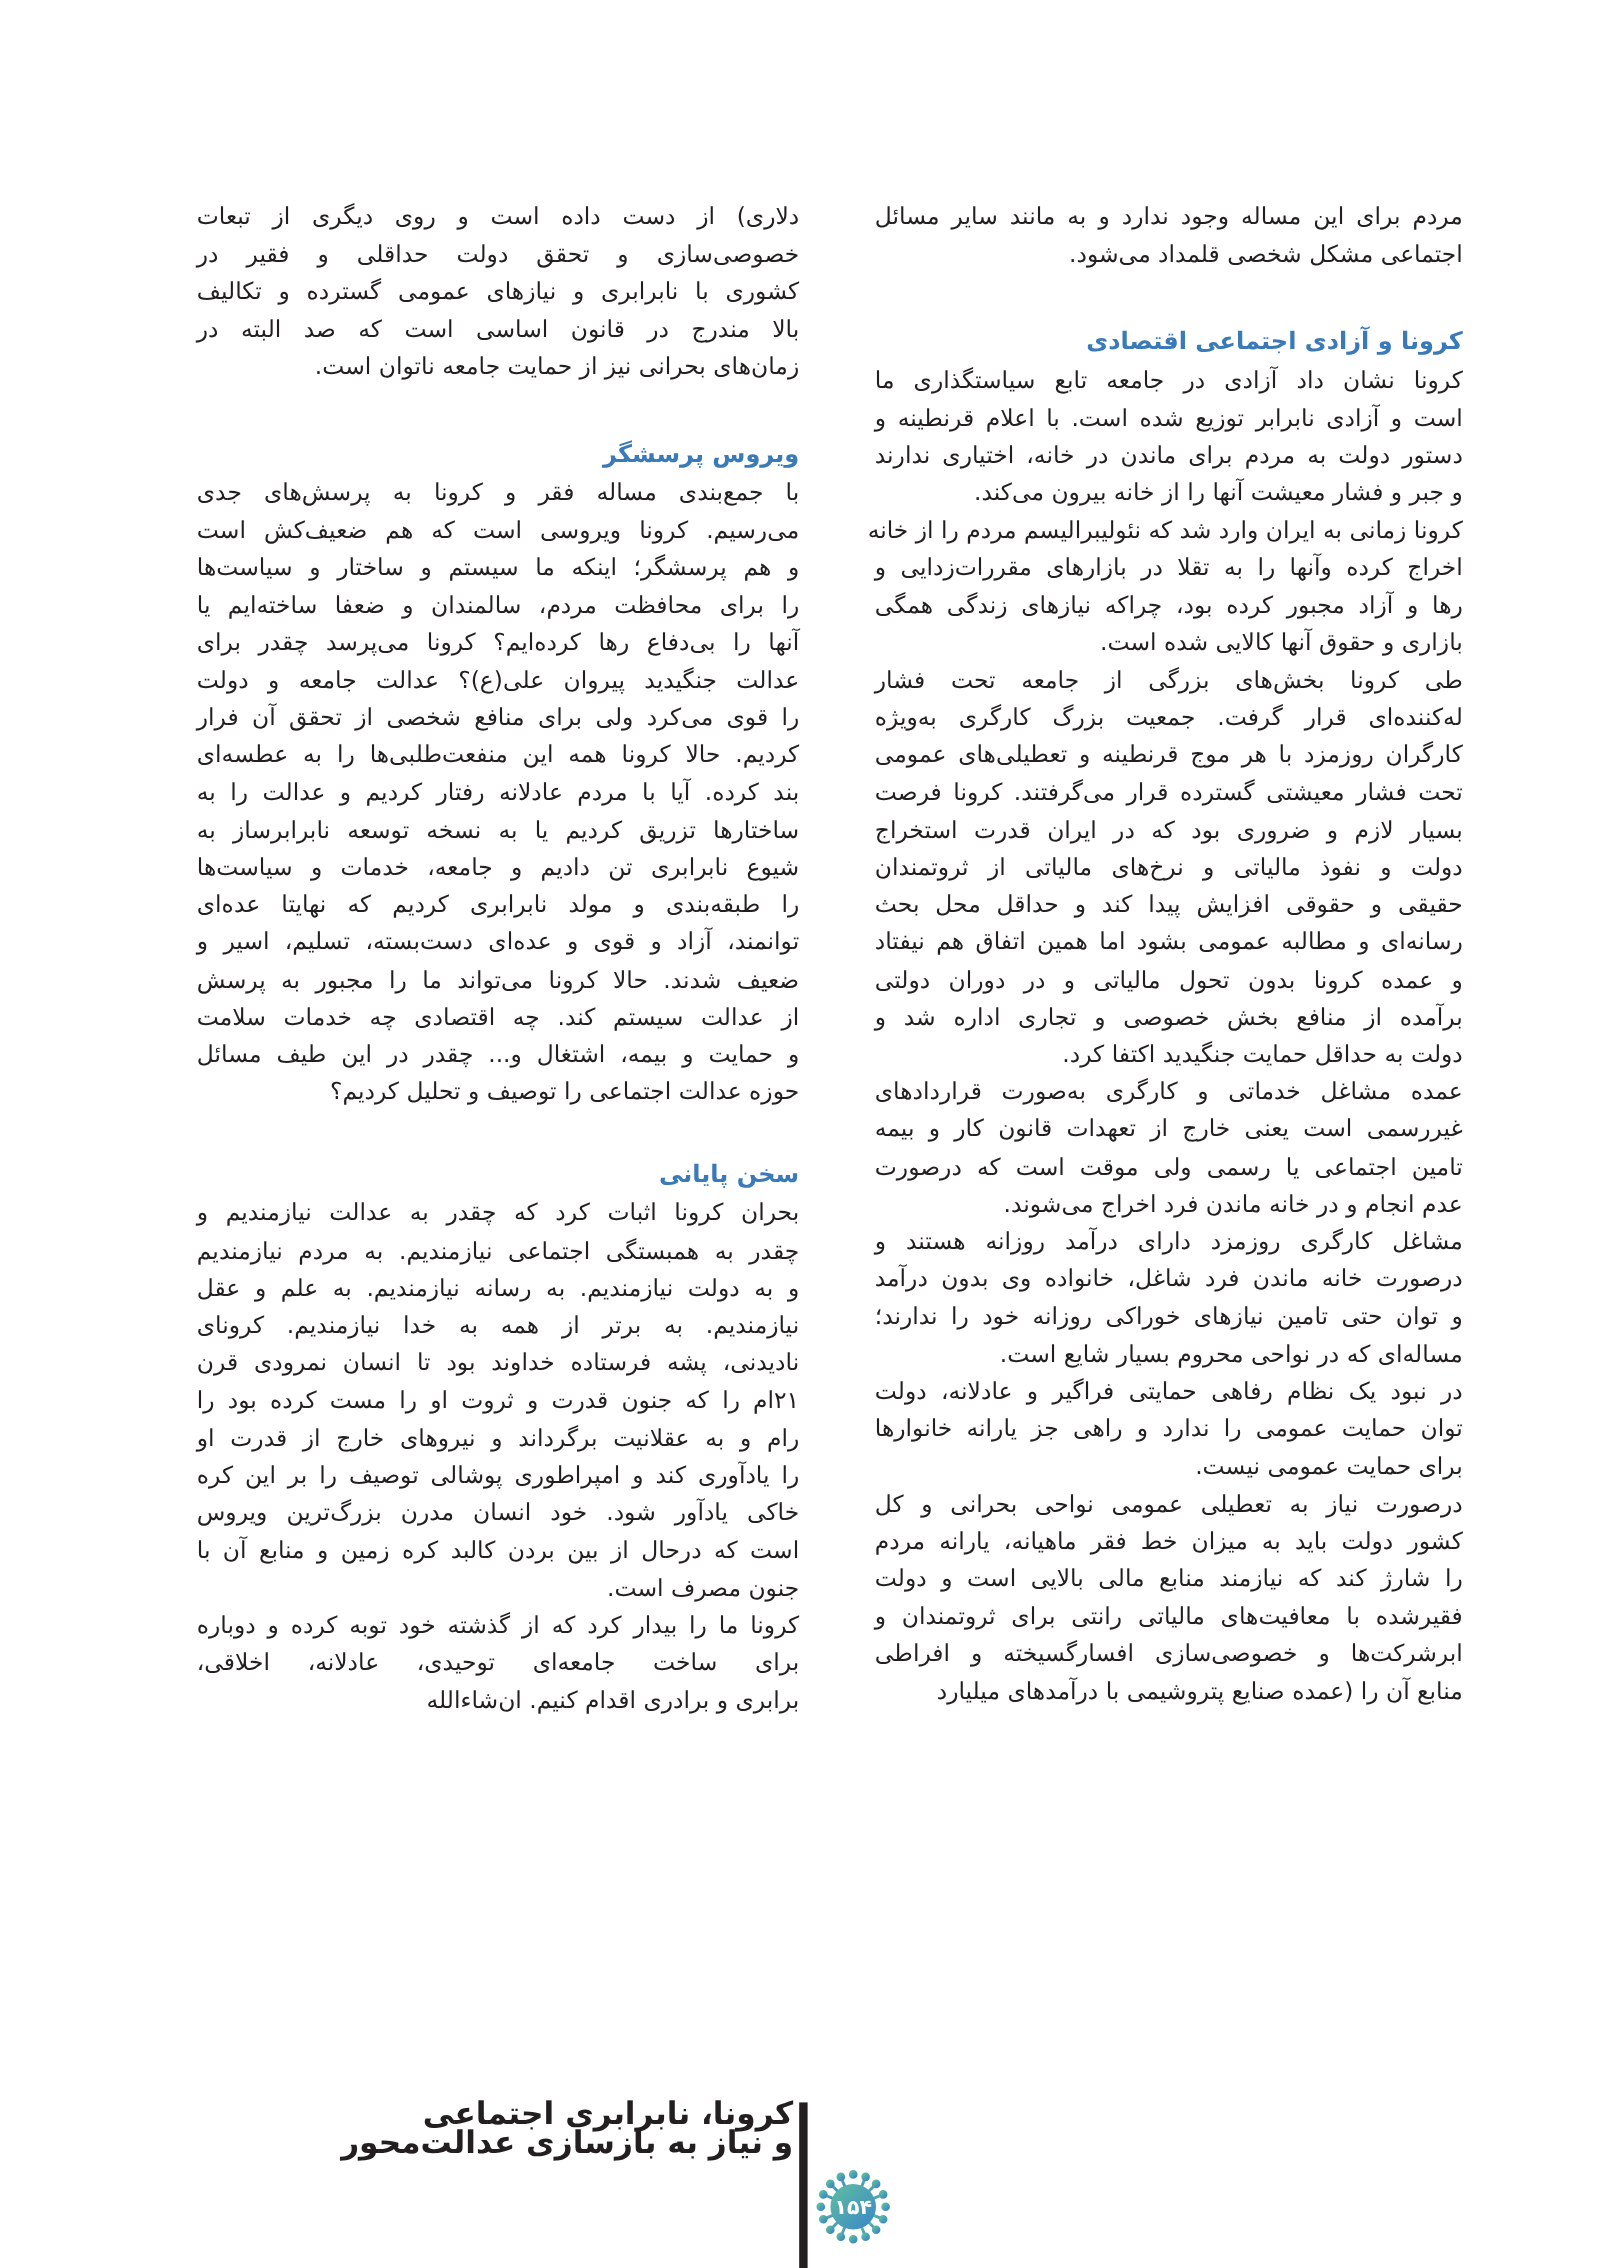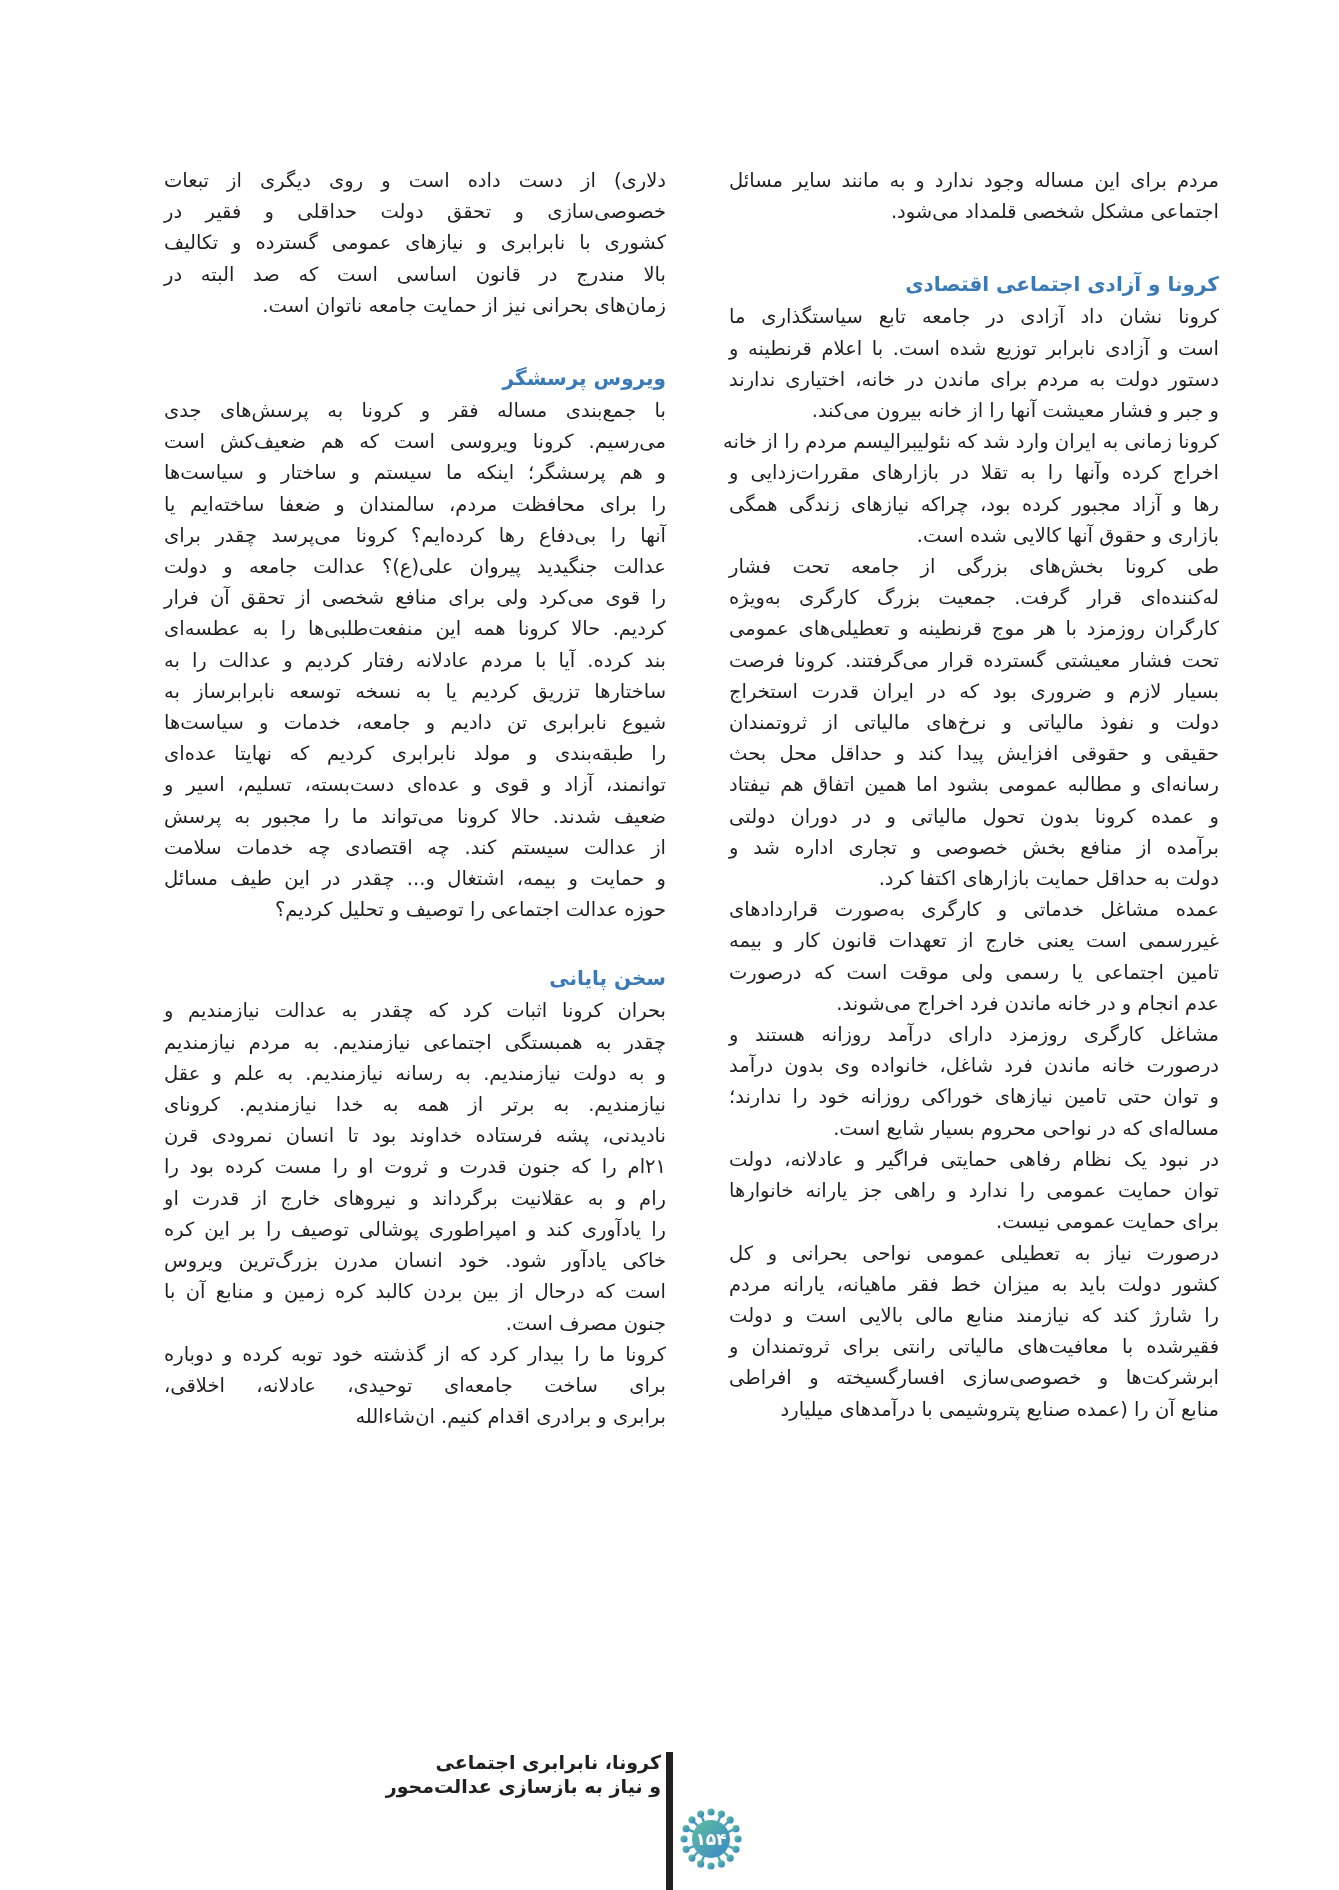--- a/index.html
+++ b/index.html
@@ -20,21 +20,21 @@
     margin: 0; font-size: 20px; font-weight: bold; color: #3a7ab8;
     text-align: right; line-height: 34px;
   }
   .gap-l { height: 40px; }
   .gap-m { height: 36px; }
   .footer-bar {
     position: absolute; left: 666px; top: 1752px; width: 7px; height: 138px; background: #231f20;
   }
   .footer-title {
     position: absolute; right: 678px; top: 1750px; direction: rtl; text-align: right;
-    font-size: 19px; line-height: 24px; font-weight: bold; color: #231f20; white-space: nowrap; margin-left: 48px;
+    font-size: 26px; line-height: 24px; font-weight: bold; color: #231f20; white-space: nowrap; margin-left: 48px;
   }
   .footer-title span { display: block; }
   .page-badge {
     position: absolute; left: 680px; top: 1808px; width: 62px; height: 62px;
   }
   .page-badge svg { width: 62px; height: 62px; display: block; }
 </style>
 </head>
 <body>
 
@@ -62,21 +62,21 @@
         <span class="ln">طی کرونا بخش‌های بزرگی از جامعه تحت فشار</span>
         <span class="ln">له‌کننده‌ای قرار گرفت. جمعیت بزرگ کارگری به‌ویژه</span>
         <span class="ln">کارگران روزمزد با هر موج قرنطینه و تعطیلی‌های عمومی</span>
         <span class="ln">تحت فشار معیشتی گسترده قرار می‌گرفتند. کرونا فرصت</span>
         <span class="ln">بسیار لازم و ضروری بود که در ایران قدرت استخراج</span>
         <span class="ln">دولت و نفوذ مالیاتی و نرخ‌های مالیاتی از ثروتمندان</span>
         <span class="ln">حقیقی و حقوقی افزایش پیدا کند و حداقل محل بحث</span>
         <span class="ln">رسانه‌ای و مطالبه عمومی بشود اما همین اتفاق هم نیفتاد</span>
         <span class="ln">و عمده کرونا بدون تحول مالیاتی و در دوران دولتی</span>
         <span class="ln">برآمده از منافع بخش خصوصی و تجاری اداره شد و</span>
-        <span class="ln last">دولت به حداقل حمایت بازارهای اکتفا کرد.</span>
+        <span class="ln last">دولت به حداقل حمایت جنگیدید اکتفا کرد.</span>
       </p>
       <p>
         <span class="ln">عمده مشاغل خدماتی و کارگری به‌صورت قراردادهای</span>
         <span class="ln">غیررسمی است یعنی خارج از تعهدات قانون کار و بیمه</span>
         <span class="ln">تامین اجتماعی یا رسمی ولی موقت است که درصورت</span>
         <span class="ln last">عدم انجام و در خانه ماندن فرد اخراج می‌شوند.</span>
       </p>
       <p>
         <span class="ln">مشاغل کارگری روزمزد دارای درآمد روزانه هستند و</span>
         <span class="ln">درصورت خانه ماندن فرد شاغل، خانواده وی بدون درآمد</span>

